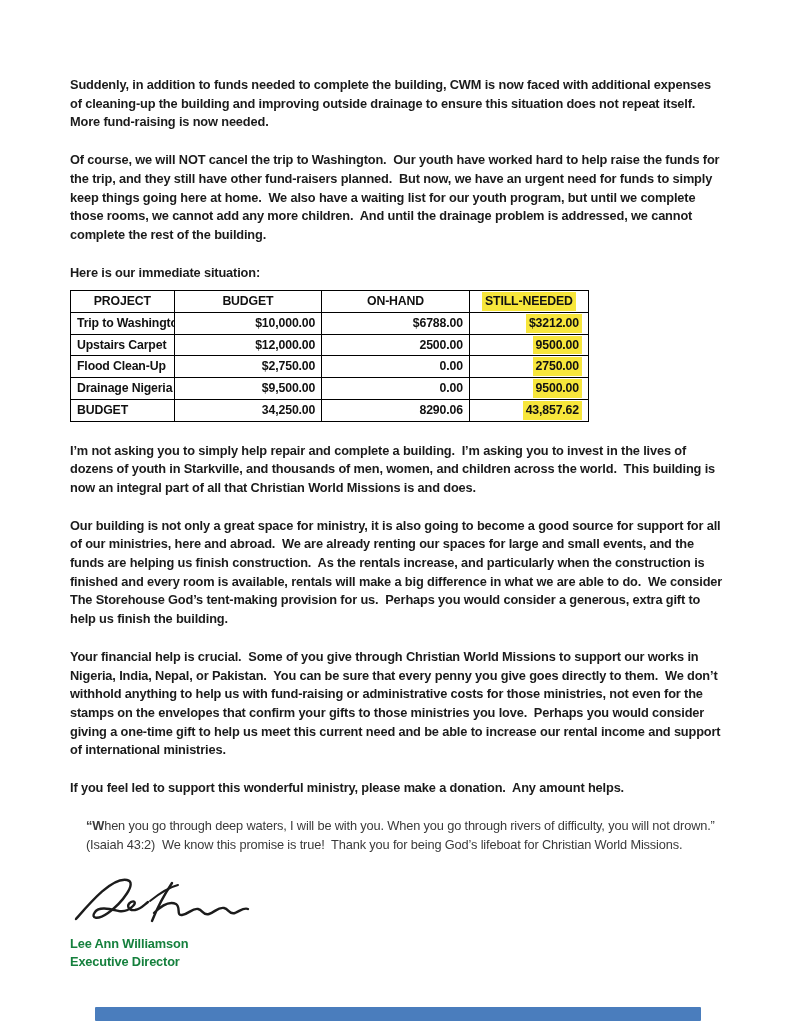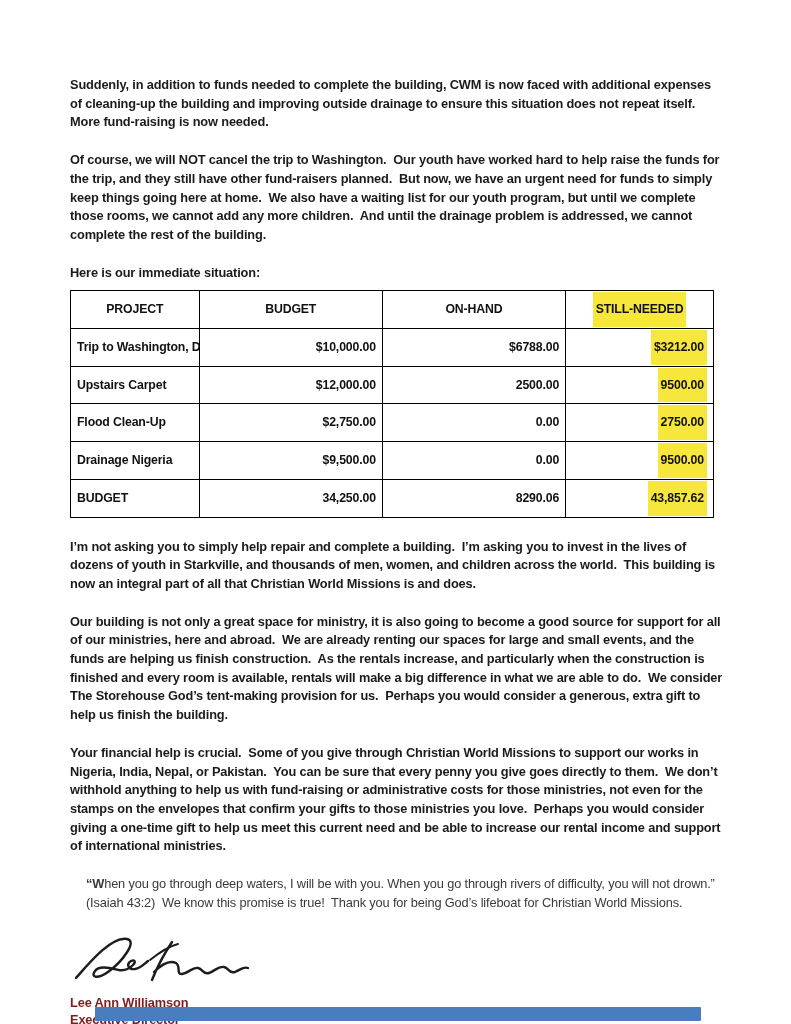--- a/index.html
+++ b/index.html
@@ -22,50 +22,50 @@
     font-weight: 700;
     letter-spacing: -0.15px;
   }
   .content p {
     margin: 0 0 19px 0;
     white-space: pre-wrap;
   }
   p.table-intro { margin-bottom: 8px; }
   
   table.budget {
-    width: 644px;
+    width: 519px;
     border-collapse: collapse;
     table-layout: fixed;
     margin: 0 16px 20px 0;
     font-size: 12.3px;
   }
   table.budget th, table.budget td {
     border: 1.6px solid #000;
     padding: 1px 6px;
     height: 15.5px;
     font-weight: 700;
     color: #111;
     overflow: hidden;
     white-space: nowrap;
   }
   table.budget th { text-align: center; }
   td.c-project { text-align: left; padding-left: 5px; }
   td.c-num { text-align: right; }
   .hl {
     background: var(--hl, #f7e63b);
-    padding: 8px 3px;
+    padding: 0 3px;
     display: inline-block;
   }
   
   p.quote { font-weight: 400; color: #3a3a3a; margin-left: 16px; }
   p.quote::first-letter { font-weight: 700; }
   p.closing { font-weight: 400; color: #474747; margin-bottom: 2px; }
   .signature-wrap { margin: 2px 0 2px 2px; height: 60px; }
   .sig-block { line-height: 17.5px; }
-  .sig-block div { font-weight: 700; color: #7f1d1d; }
+  .sig-block div { font-weight: 700; color: #15803d; }
   
   .footer-bar {
     position: absolute;
     left: 95px;
     top: 1007px;
     width: 606px;
     height: 14px;
     background: var(--bar, #4a7dbd);
     border-radius: 1px;
   }
@@ -125,20 +125,21 @@
             <td class="c-num">34,250.00</td>
             <td class="c-num">8290.06</td>
             <td class="c-num c-needed"><span class="hl">43,857.62</span></td>
           </tr>
         </tbody>
     </table>
 
     <p>I’m not asking you to simply help repair and complete a building.  I’m asking you to invest in the lives of dozens of youth in Starkville, and thousands of men, women, and children across the world.  This building is now an integral part of all that Christian World Missions is and does.</p>
     <p>Our building is not only a great space for ministry, it is also going to become a good source for support for all of our ministries, here and abroad.  We are already renting our spaces for large and small events, and the funds are helping us finish construction.  As the rentals increase, and particularly when the construction is finished and every room is available, rentals will make a big difference in what we are able to do.  We consider The Storehouse God’s tent-making provision for us.  Perhaps you would consider a generous, extra gift to help us finish the building.</p>
     <p>Your financial help is crucial.  Some of you give through Christian World Missions to support our works in Nigeria, India, Nepal, or Pakistan.  You can be sure that every penny you give goes directly to them.  We don’t withhold anything to help us with fund-raising or administrative costs for those ministries, not even for the stamps on the envelopes that confirm your gifts to those ministries you love.  Perhaps you would consider giving a one-time gift to help us meet this current need and be able to increase our rental income and support of international ministries.</p>
+    <p>If you feel led to support this wonderful ministry, please make a donation.  Any amount helps.</p>
     <p class="quote">“When you go through deep waters, I will be with you. When you go through rivers of difficulty, you will not drown.”  (Isaiah 43:2)  We know this promise is true!  Thank you for being God’s lifeboat for Christian World Missions.</p>
 
     <div class="signature-wrap">
       <svg width="180" height="58" viewBox="0 0 180 58">
         <path d="M4 46 C 18 30, 40 4, 55 7 C 66 9, 50 30, 36 40 C 26 47, 18 46, 23 39 C 27 33, 38 36, 47 38 C 53 39, 57 37, 61 33 C 64 30, 63 27, 59 29 C 54 32, 56 38, 63 37 C 69 36, 72 32, 76 29" fill="none" stroke="#1c1c1c" stroke-width="2.4" stroke-linecap="round"></path>
         <path d="M100 10 C 92 22, 84 38, 80 48 M82 40 C 90 32, 98 28, 104 31 C 109 34, 104 43, 110 42 C 117 41, 120 35, 126 36 C 131 37, 131 43, 137 41 C 143 39, 146 34, 152 35 C 157 36, 157 42, 163 40 C 168 38, 172 34, 176 36" fill="none" stroke="#1c1c1c" stroke-width="2.4" stroke-linecap="round"></path>
         <path d="M78 28 C 88 20, 98 14, 106 12" fill="none" stroke="#1c1c1c" stroke-width="2" stroke-linecap="round"></path>
       </svg>
     </div>
 

